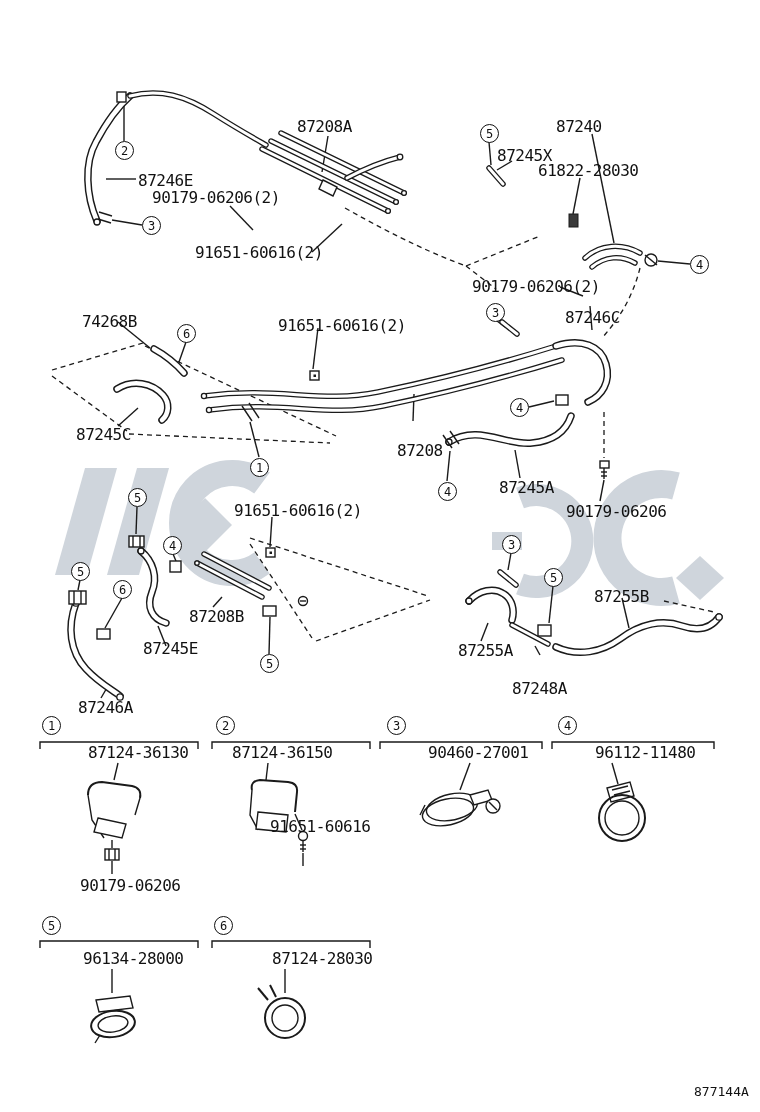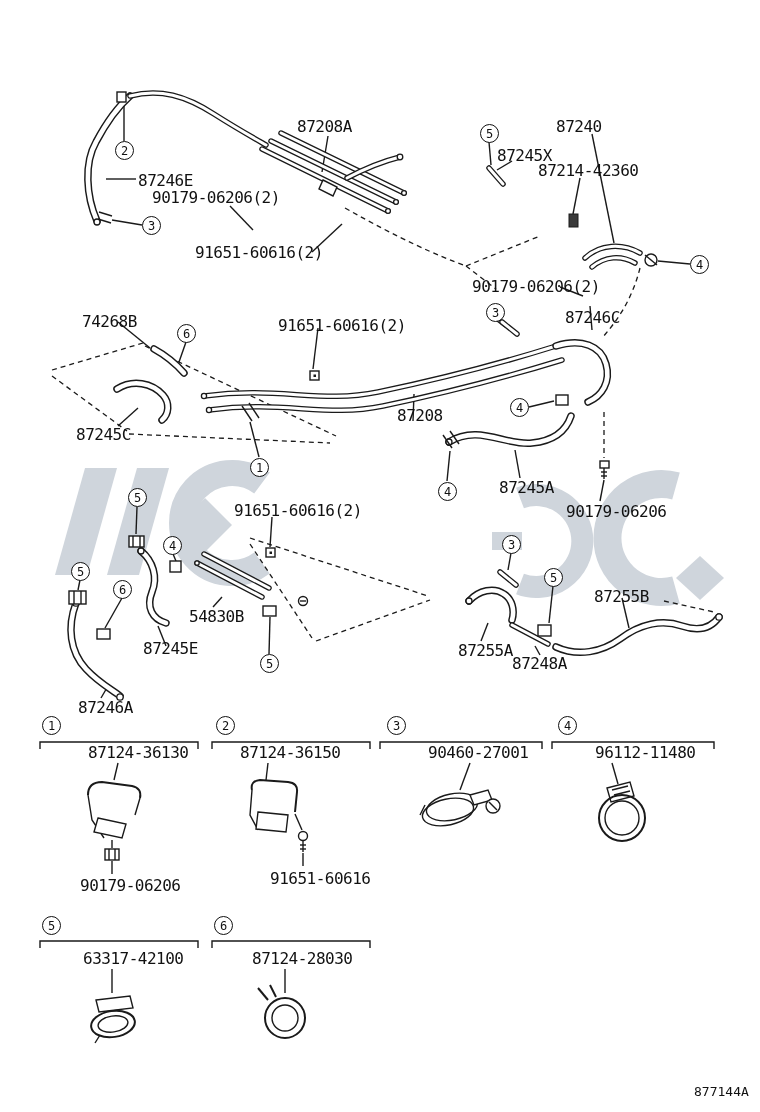--- a/index.html
+++ b/index.html
@@ -326,38 +326,38 @@
       <path class="ln2" d="M 268,1000 L 258,988"></path>
       <path class="ln2" d="M 276,997 L 270,985"></path>
       <circle class="ln2" cx="285" cy="1018" r="20"></circle>
       <circle class="ln" cx="285" cy="1018" r="13"></circle>
     </g>
   </svg>
 
   <div class="plabel" style="left:297px;top:119px">87208A</div>
   <div class="plabel" style="left:556px;top:119px">87240</div>
   <div class="plabel" style="left:497px;top:148px">87245X</div>
-  <div class="plabel" style="left:538px;top:163px">87214-42360</div>
+  <div class="plabel" style="left:538px;top:163px">61822-28030</div>
   <div class="plabel" style="left:138px;top:173px">87246E</div>
   <div class="plabel" style="left:152px;top:190px">90179-06206(2)</div>
   <div class="plabel" style="left:195px;top:245px">91651-60616(2)</div>
   <div class="plabel" style="left:472px;top:279px">90179-06206(2)</div>
   <div class="plabel" style="left:565px;top:310px">87246C</div>
   <div class="plabel" style="left:82px;top:314px">74268B</div>
   <div class="plabel" style="left:278px;top:318px">91651-60616(2)</div>
   <div class="plabel" style="left:76px;top:427px">87245C</div>
-  <div class="plabel" style="left:397px;top:408px">87208</div>
+  <div class="plabel" style="left:397px;top:443px">87208</div>
   <div class="plabel" style="left:499px;top:480px">87245A</div>
   <div class="plabel" style="left:566px;top:504px">90179-06206</div>
   <div class="plabel" style="left:234px;top:503px">91651-60616(2)</div>
-  <div class="plabel boxed" style="left:187px;top:609px">54830B</div>
+  <div class="plabel boxed" style="left:187px;top:609px">87208B</div>
   <div class="plabel" style="left:594px;top:589px">87255B</div>
   <div class="plabel" style="left:143px;top:641px">87245E</div>
   <div class="plabel boxed" style="left:456px;top:643px">87255A</div>
-  <div class="plabel" style="left:512px;top:656px">87248A</div>
+  <div class="plabel" style="left:512px;top:681px">87248A</div>
   <div class="plabel" style="left:78px;top:700px">87246A</div>
 
   <div class="callout" style="left:115px;top:141px">2</div>
   <div class="callout" style="left:480px;top:124px">5</div>
   <div class="callout" style="left:142px;top:216px">3</div>
   <div class="callout" style="left:690px;top:255px">4</div>
   <div class="callout" style="left:486px;top:303px">3</div>
   <div class="callout" style="left:177px;top:324px">6</div>
   <div class="callout" style="left:510px;top:398px">4</div>
   <div class="callout" style="left:250px;top:458px">1</div>
@@ -371,23 +371,23 @@
   <div class="callout" style="left:260px;top:654px">5</div>
 
   <div class="callout" style="left:42px;top:716px">1</div>
   <div class="callout" style="left:216px;top:716px">2</div>
   <div class="callout" style="left:387px;top:716px">3</div>
   <div class="callout" style="left:558px;top:716px">4</div>
   <div class="callout" style="left:42px;top:916px">5</div>
   <div class="callout" style="left:214px;top:916px">6</div>
 
   <div class="plabel" style="left:88px;top:745px">87124-36130</div>
-  <div class="plabel" style="left:240px;top:745px">87124-36150</div>
+  <div class="plabel" style="left:232px;top:745px">87124-36150</div>
   <div class="plabel" style="left:428px;top:745px">90460-27001</div>
   <div class="plabel" style="left:595px;top:745px">96112-11480</div>
   <div class="plabel" style="left:80px;top:878px">90179-06206</div>
-  <div class="plabel" style="left:270px;top:871px">91651-60616</div>
-  <div class="plabel" style="left:83px;top:951px">63317-42100</div>
-  <div class="plabel" style="left:252px;top:951px">87124-28030</div>
+  <div class="plabel" style="left:270px;top:819px">91651-60616</div>
+  <div class="plabel" style="left:83px;top:951px">96134-28000</div>
+  <div class="plabel" style="left:272px;top:951px">87124-28030</div>
 
   <div class="plabel footer" style="left:694px;top:1085px">877144A</div>
 
 </div>
 
 </body></html>

